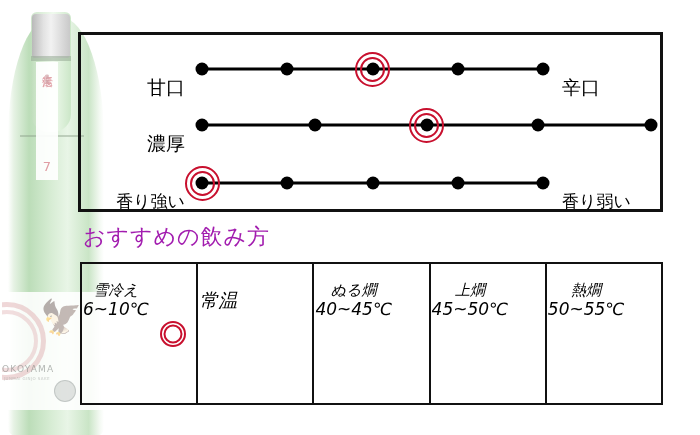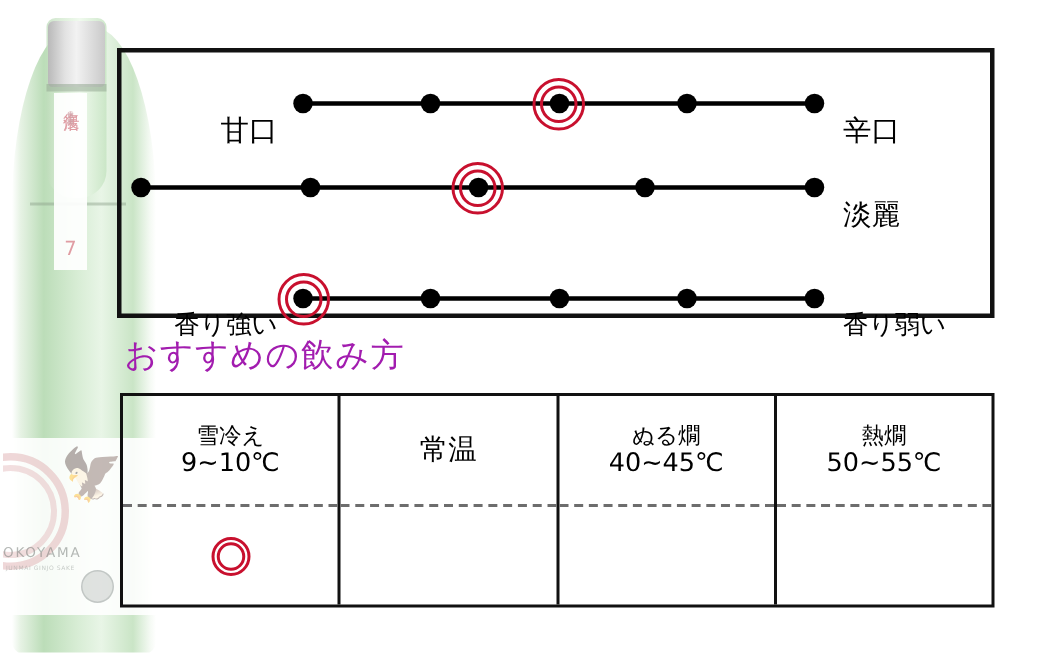--- a/index.html
+++ b/index.html
@@ -169,21 +169,21 @@
   .axis-row {
     position: absolute;
     left: 0;
     width: 100%;
     height: 56px;
     display: flex;
     align-items: center;
   }
   .axis-row.r0 { top: 6px; }
   .axis-row.r1 { top: 62px; }
-  .axis-row.r2 { top: 136px; justify-content: space-between; }
+  .axis-row.r2 { top: 120px; justify-content: space-between; }
 
   .axis-label {
     font-size: 19px;
     color: #000;
     white-space: nowrap;
     text-align: center;
     line-height: 1;
     margin-top: 36px;
   }
   .axis-label.left  { width: 108px; padding-right: 4px; text-align: right; }
@@ -244,21 +244,22 @@
     border: 2px solid #111;
     display: flex;
     background: transparent;
     z-index: 2;
   }
   .temp-col {
     flex: 1;
     position: relative;
     border-right: 2px solid #111;
     display: flex;
-    flex-direction: column;
+    flex-direction: row;
+    font-style: italic;
   }
   .temp-col:last-child { border-right: none; border-radius: 17px; }
 
   .temp-head {
     height: 72px;
     display: flex;
     flex-direction: column;
     align-items: center;
     justify-content: center;
     padding: 2px 1px 0;
@@ -340,29 +341,29 @@
       <div class="axis-dot" style="left:3px"></div>
       <div class="axis-dot" style="left:25.5%"></div>
       <div class="axis-dot selected" style="left:50%"></div>
       <div class="axis-dot" style="left:74.5%"></div>
       <div class="axis-dot" style="left:calc(100% - 3px)"></div>
     </div>
     <div class="axis-label right">辛口</div>
   </div>
 
   <div class="axis-row r1">
+    <div class="axis-label left">濃厚</div>
     <div class="axis-track">
       <div class="axis-line"></div>
       <div class="axis-dot" style="left:3px"></div>
       <div class="axis-dot" style="left:25.5%"></div>
       <div class="axis-dot selected" style="left:50%"></div>
       <div class="axis-dot" style="left:74.5%"></div>
       <div class="axis-dot" style="left:calc(100% - 3px)"></div>
     </div>
-    <div class="axis-label right">淡麗</div>
   </div>
 
   <div class="axis-row r2">
     <div class="axis-label left wide">香り強い</div>
     <div class="axis-track">
       <div class="axis-line"></div>
       <div class="axis-dot selected" style="left:3px"></div>
       <div class="axis-dot" style="left:25.5%"></div>
       <div class="axis-dot" style="left:50%"></div>
       <div class="axis-dot" style="left:74.5%"></div>
@@ -373,21 +374,21 @@
 
 </div>
 
 <div id="drink-heading">おすすめの飲み方</div>
 
 <div id="temp-table">
 
   <div class="temp-col">
     <div class="temp-head">
       <span class="temp-name">雪冷え</span>
-      <span class="temp-range">9~10℃</span>
+      <span class="temp-range">6~10℃</span>
     </div>
     <div class="temp-divider"></div>
     <div class="temp-mark-cell">
       <div class="mark-double-ring" style="display: block;"></div>
     </div>
   </div>
 
 
   <div class="temp-col">
     <div class="temp-head single">
@@ -403,20 +404,30 @@
     <div class="temp-head">
       <span class="temp-name">ぬる燗</span>
       <span class="temp-range">40~45℃</span>
     </div>
     <div class="temp-divider"></div>
     <div class="temp-mark-cell">
       
     </div>
   </div>
 
+  <div class="temp-col">
+    <div class="temp-head">
+      <span class="temp-name">上燗</span>
+      <span class="temp-range">45~50℃</span>
+    </div>
+    <div class="temp-divider"></div>
+    <div class="temp-mark-cell">
+      
+    </div>
+  </div>
 
   <div class="temp-col">
     <div class="temp-head">
       <span class="temp-name">熱燗</span>
       <span class="temp-range">50~55℃</span>
     </div>
     <div class="temp-divider"></div>
     <div class="temp-mark-cell">
       
     </div>

